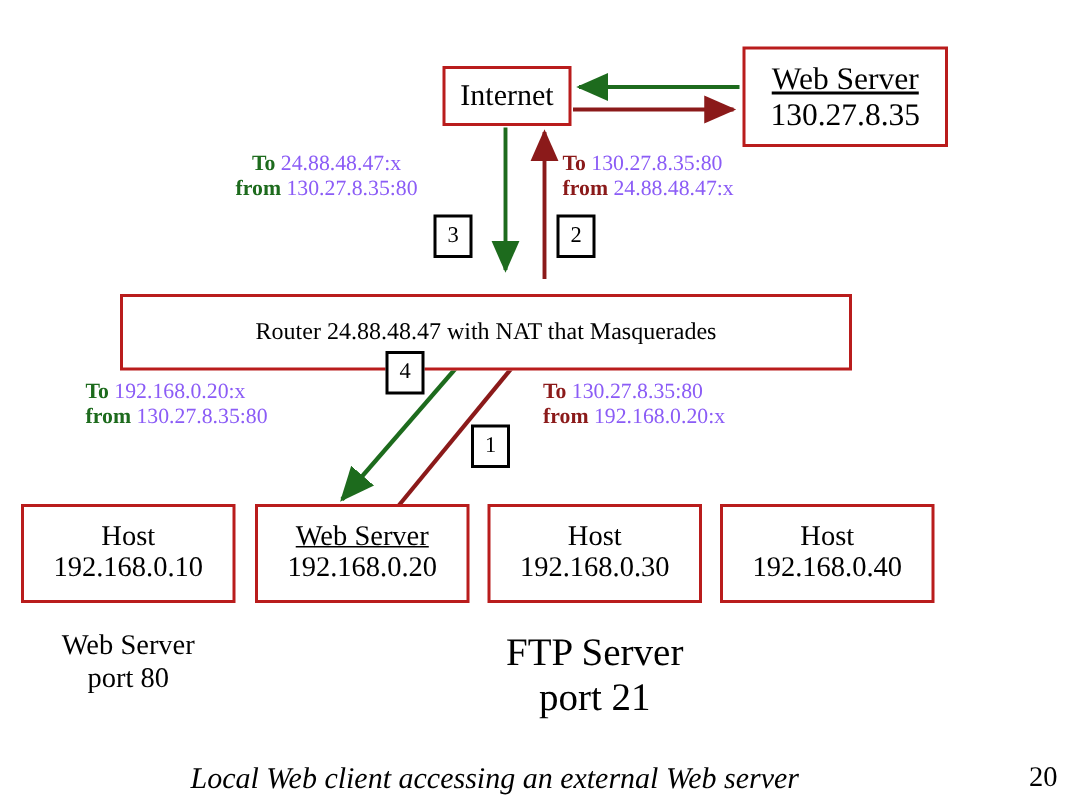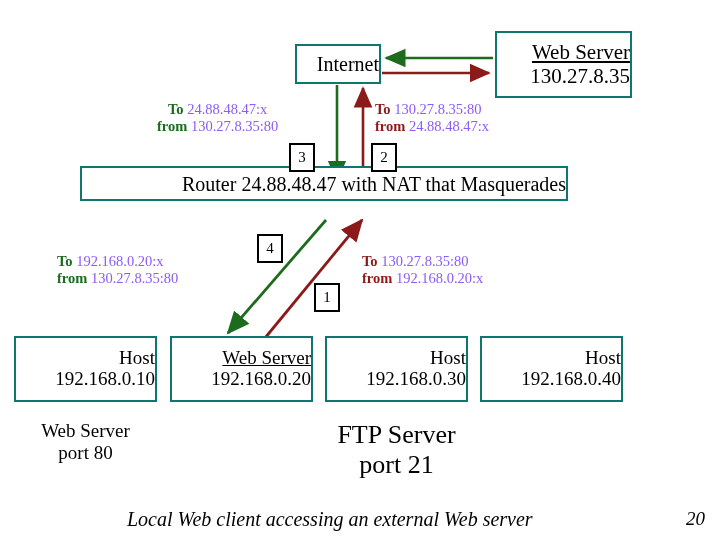--- a/index.html
+++ b/index.html
@@ -12,25 +12,25 @@
     width: 720px;
     height: 540px;
     background: #ffffff;
     overflow: hidden;
     font-family: "Liberation Serif", "DejaVu Serif", serif;
     color: #000000;
   }
   .box {
     position: absolute;
     box-sizing: border-box;
-    border: 2px solid #0f766e;
+    border: 2px solid #b91c1c;
     background: #ffffff;
     display: flex;
     flex-direction: column;
-    align-items: flex-end;
+    align-items: center;
     justify-content: center;
     text-align: center;
     line-height: 1.1;
   }
   .numbox {
     position: absolute;
     box-sizing: border-box;
     border: 2px solid #000000;
     background: #ffffff;
     display: flex;
@@ -145,21 +145,21 @@
     </div>
   </div>
 
   <div class="numbox" style="left:289px; top:143px; width:26px; height:29px;">
     <span>3</span>
   </div>
   <div class="numbox" style="left:371px; top:143px; width:26px; height:29px;">
     <span>2</span>
   </div>
 
-  <div class="box" style="left:80px; top:166px; width:488px; height:35px; font-size:20px; z-index:4;">
+  <div class="box" style="left:80px; top:196px; width:488px; height:51px; font-size:16px; z-index:4;">
     <span>Router 24.88.48.47 with NAT that Masquerades</span>
   </div>
 
   <div class="label lbl-green" style="left:57px; top:253px;">
     <div>
       <span class="kw">To</span>
       <span class="ip">192.168.0.20:x</span>
     </div>
     <div>
       <span class="kw">from</span>
@@ -210,15 +210,15 @@
     <div>port 80</div>
   </div>
 
   <div class="plaintext" style="left:325px; top:420px; width:143px; font-size:26px;">
     <div>FTP Server</div>
     <div>port 21</div>
   </div>
 
   <div class="caption" style="left:127px; top:508px;">Local Web client accessing an external Web server</div>
 
-  <div class="pagenum" style="left:686px; top:508px;font-style:italic;">20</div>
+  <div class="pagenum" style="left:686px; top:508px;">20</div>
 
 </div>
 
 </body></html>

